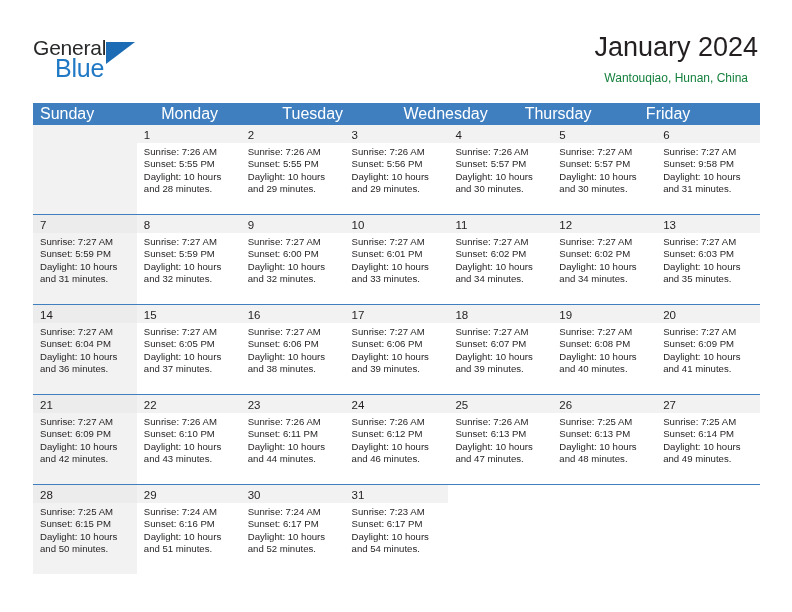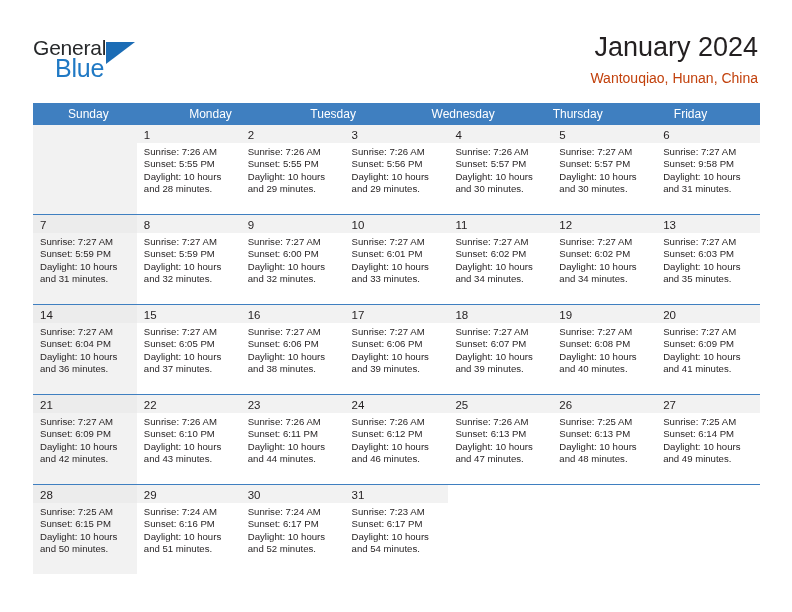--- a/index.html
+++ b/index.html
@@ -71,48 +71,47 @@
     text-align: right;
   }
   .month-title {
     font-size: 27px;
     color: #231f20;
     line-height: 34px;
     white-space: nowrap;
   }
   .location {
     margin-top: 5px;
-    font-size: 14px;
-    color: #c2410c;
+    font-size: 12px;
+    color: #15803d;
     line-height: 18px;
     white-space: nowrap;
     text-align: center;
   }
 
   
   .calendar {
     position: absolute;
     left: 33px;
     top: 103px;
     width: 727px;
   }
   .dow-row {
     display: flex;
     background: #3f7fc0;
     height: 22px;
   }
   .dow {
     flex: 1 1 0;
     color: #ffffff;
-    font-size: 12px;
+    font-size: 16px;
     line-height: 22px;
     padding-left: 7px;
     box-sizing: border-box;
     white-space: nowrap;
-    margin-left: 28px;
   }
 
   .week {
     display: flex;
     border-top: 1.5px solid #3f7fc0;
     height: 89px;
   }
   .week:first-of-type {
     border-top: none;
   }

